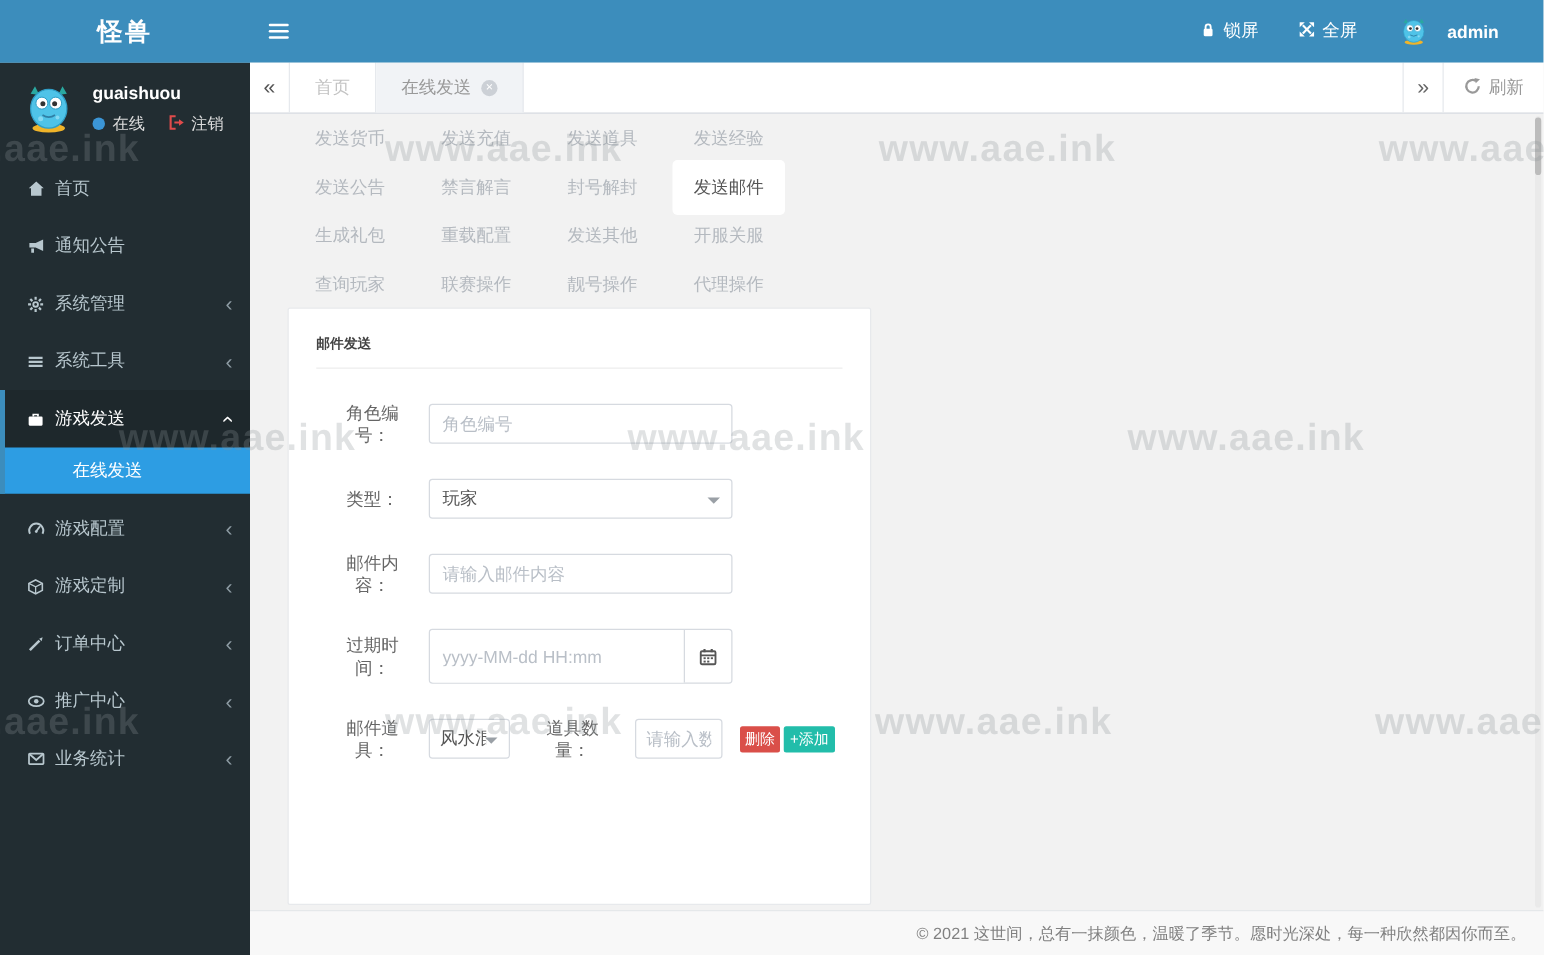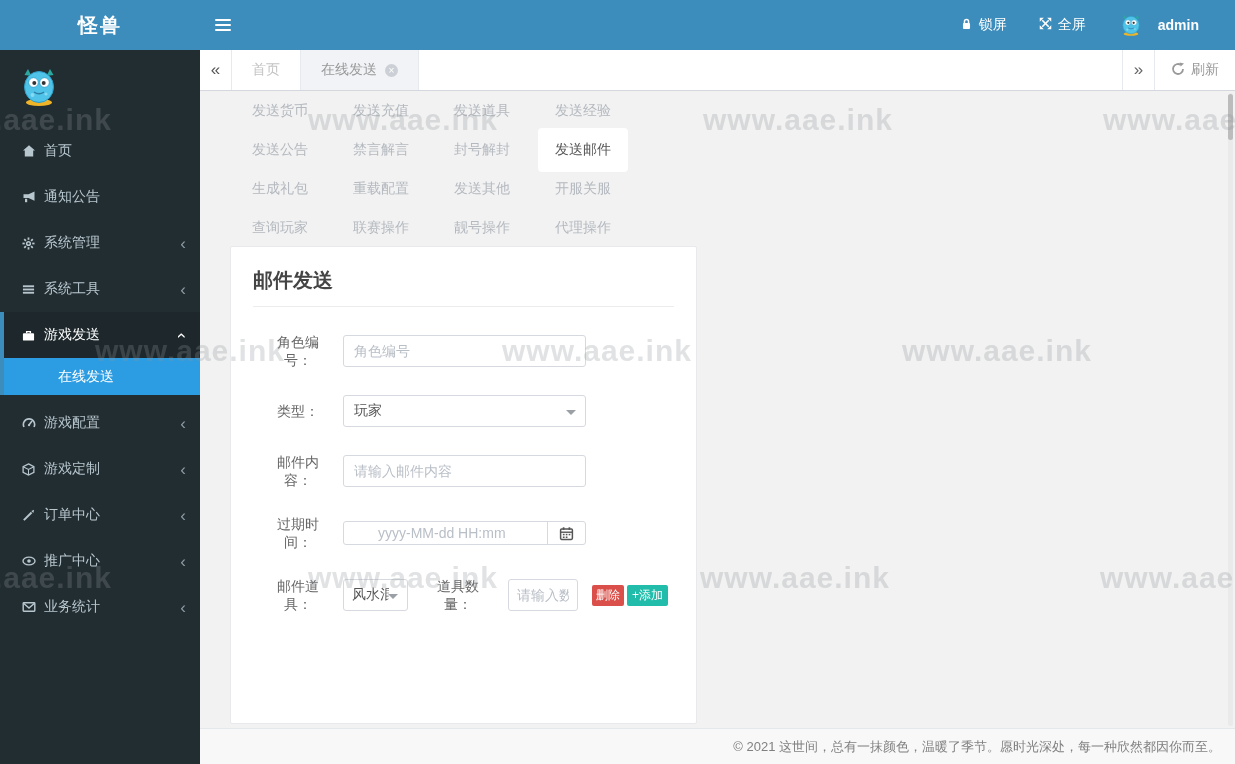--- a/index.html
+++ b/index.html
@@ -58,33 +58,33 @@
   .tb-refresh svg{margin-right:6px;}
 
   
   .content{position:absolute;left:200px;top:91px;width:1035px;height:637px;background:#f2f2f2;}
   .grid{position:absolute;left:35px;top:0;display:grid;grid-template-columns:repeat(4,90px);grid-auto-rows:39px;column-gap:11px;}
   .gbtn{display:flex;align-items:center;justify-content:center;font-size:14px;color:#b4b9bf;cursor:pointer;}
   .gbtn.act{position:relative;z-index:6;background:#fff;border-radius:4px;color:#555;height:44px;top:-2px;}
 
   .card{position:absolute;left:30px;top:155px;width:467px;height:478px;background:#fff;
     border:1px solid #e7e9ec;border-radius:2px;z-index:5;padding:20px 22px;}
-  .card-title{font-size:20px;font-weight:bold;color:#444;padding-bottom:12px;border-bottom:1px solid #ededed;}
+  .card-title{font-size:11px;font-weight:bold;color:#444;padding-bottom:12px;border-bottom:1px solid #ededed;}
   .frow{display:flex;align-items:center;margin-top:26px;min-height:32px;}
   .flabel{width:90px;display:flex;justify-content:center;flex-shrink:0;}
   .flabel span{display:inline-block;width:48px;text-align:center;font-size:14px;color:#666;line-height:18px;}
   .ctrl{width:243px;}
   .sel{position:relative;height:32px;border:1px solid #d6dae0;border-radius:3px;background:#fff;
     display:flex;align-items:center;padding:0 24px 0 10px;color:#555;cursor:pointer;}
   .sel .caret{position:absolute;right:9px;top:14px;width:0;height:0;border-left:5px solid transparent;
     border-right:5px solid transparent;border-top:5px solid #9aa0a6;}
   .txt{height:32px;width:243px;border:1px solid #d6dae0;border-radius:3px;padding:0 10px;font-size:14px;color:#555;
     font-family:"Liberation Sans","DejaVu Sans",sans-serif;outline:none;background:#fff;}
   .txt::placeholder{color:#b9bfc7;}
-  .dategroup{width:243px;height:24px;border:1px solid #d6dae0;border-radius:3px;background:#fff;display:flex;align-items:stretch;padding-left:24px;}
+  .dategroup{width:243px;height:44px;border:1px solid #d6dae0;border-radius:3px;background:#fff;display:flex;align-items:stretch;}
   .dategroup input{flex:1;border:0;border-radius:3px 0 0 3px;padding:0 10px;font-size:14px;color:#555;outline:none;min-width:0;
     font-family:"Liberation Sans","DejaVu Sans",sans-serif;}
   .dategroup input::placeholder{color:#b9bfc7;}
   .dg-sep{width:1px;background:#d6dae0;}
   .dg-ico{width:37px;display:flex;align-items:center;justify-content:center;color:#555;cursor:pointer;}
   .sel-sm{width:65px;padding:0 18px 0 8px;}
   .flabel2{width:100px;display:flex;justify-content:center;flex-shrink:0;}
   .flabel2 span{display:inline-block;width:48px;text-align:center;font-size:14px;color:#666;line-height:18px;}
   .txt-sm{width:70px;padding:0 8px;}
   .btn-stack{display:flex;flex-direction:row;align-items:flex-start;margin-left:14px;gap:3px;}
@@ -179,20 +179,37 @@
             <ellipse cx="23" cy="25" rx="14.5" ry="15.5" fill="#4fc3e8" stroke="#2f9ec7"></ellipse>
             <circle cx="16.5" cy="33" r="2" fill="#86d9f2"></circle>
             <circle cx="30" cy="32" r="1.6" fill="#86d9f2"></circle>
             <circle cx="17.5" cy="20.5" r="4.8" fill="#fff" stroke="#2f9ec7" stroke-width="0.8"></circle>
             <circle cx="28.5" cy="20.5" r="4.8" fill="#fff" stroke="#2f9ec7" stroke-width="0.8"></circle>
             <circle cx="18.3" cy="21" r="2" fill="#333"></circle>
             <circle cx="27.7" cy="21" r="2" fill="#333"></circle>
             <path d="M18 30 Q23 33.5 28 30" stroke="#2f7fa5" stroke-width="1.3" fill="none"></path>
           </svg>
       </span>
+      <div class="user-info">
+        <div class="user-name">guaishuou</div>
+        <div class="user-status">
+          <span class="dot"></span>
+          <span>在线</span>
+          <span class="logout">
+            <span>
+              <svg width="14" height="14" viewBox="0 0 14 14" stroke="#e04b4b" fill="#e04b4b">
+                  <path d="M6.5 2 H2.5 V12 H6.5" fill="none" stroke-width="1.7"></path>
+                  <line x1="5.5" y1="7" x2="9.8" y2="7" stroke-width="1.7"></line>
+                  <polygon points="13,7 9.2,4.4 9.2,9.6" stroke="none"></polygon>
+                </svg>
+            </span>
+            <span>注销</span>
+          </span>
+        </div>
+      </div>
     </div>
 
     <nav class="menu">
       <div class="m-item">
         <span class="ico">
             <svg width="14" height="14" viewBox="0 0 14 14" fill="currentColor">
               <path d="M7 1.2 L13 6.6 H11.2 V12.6 H2.8 V6.6 H1 Z"></path>
             </svg>
           </span>
         <span class="lbl">首页</span>

